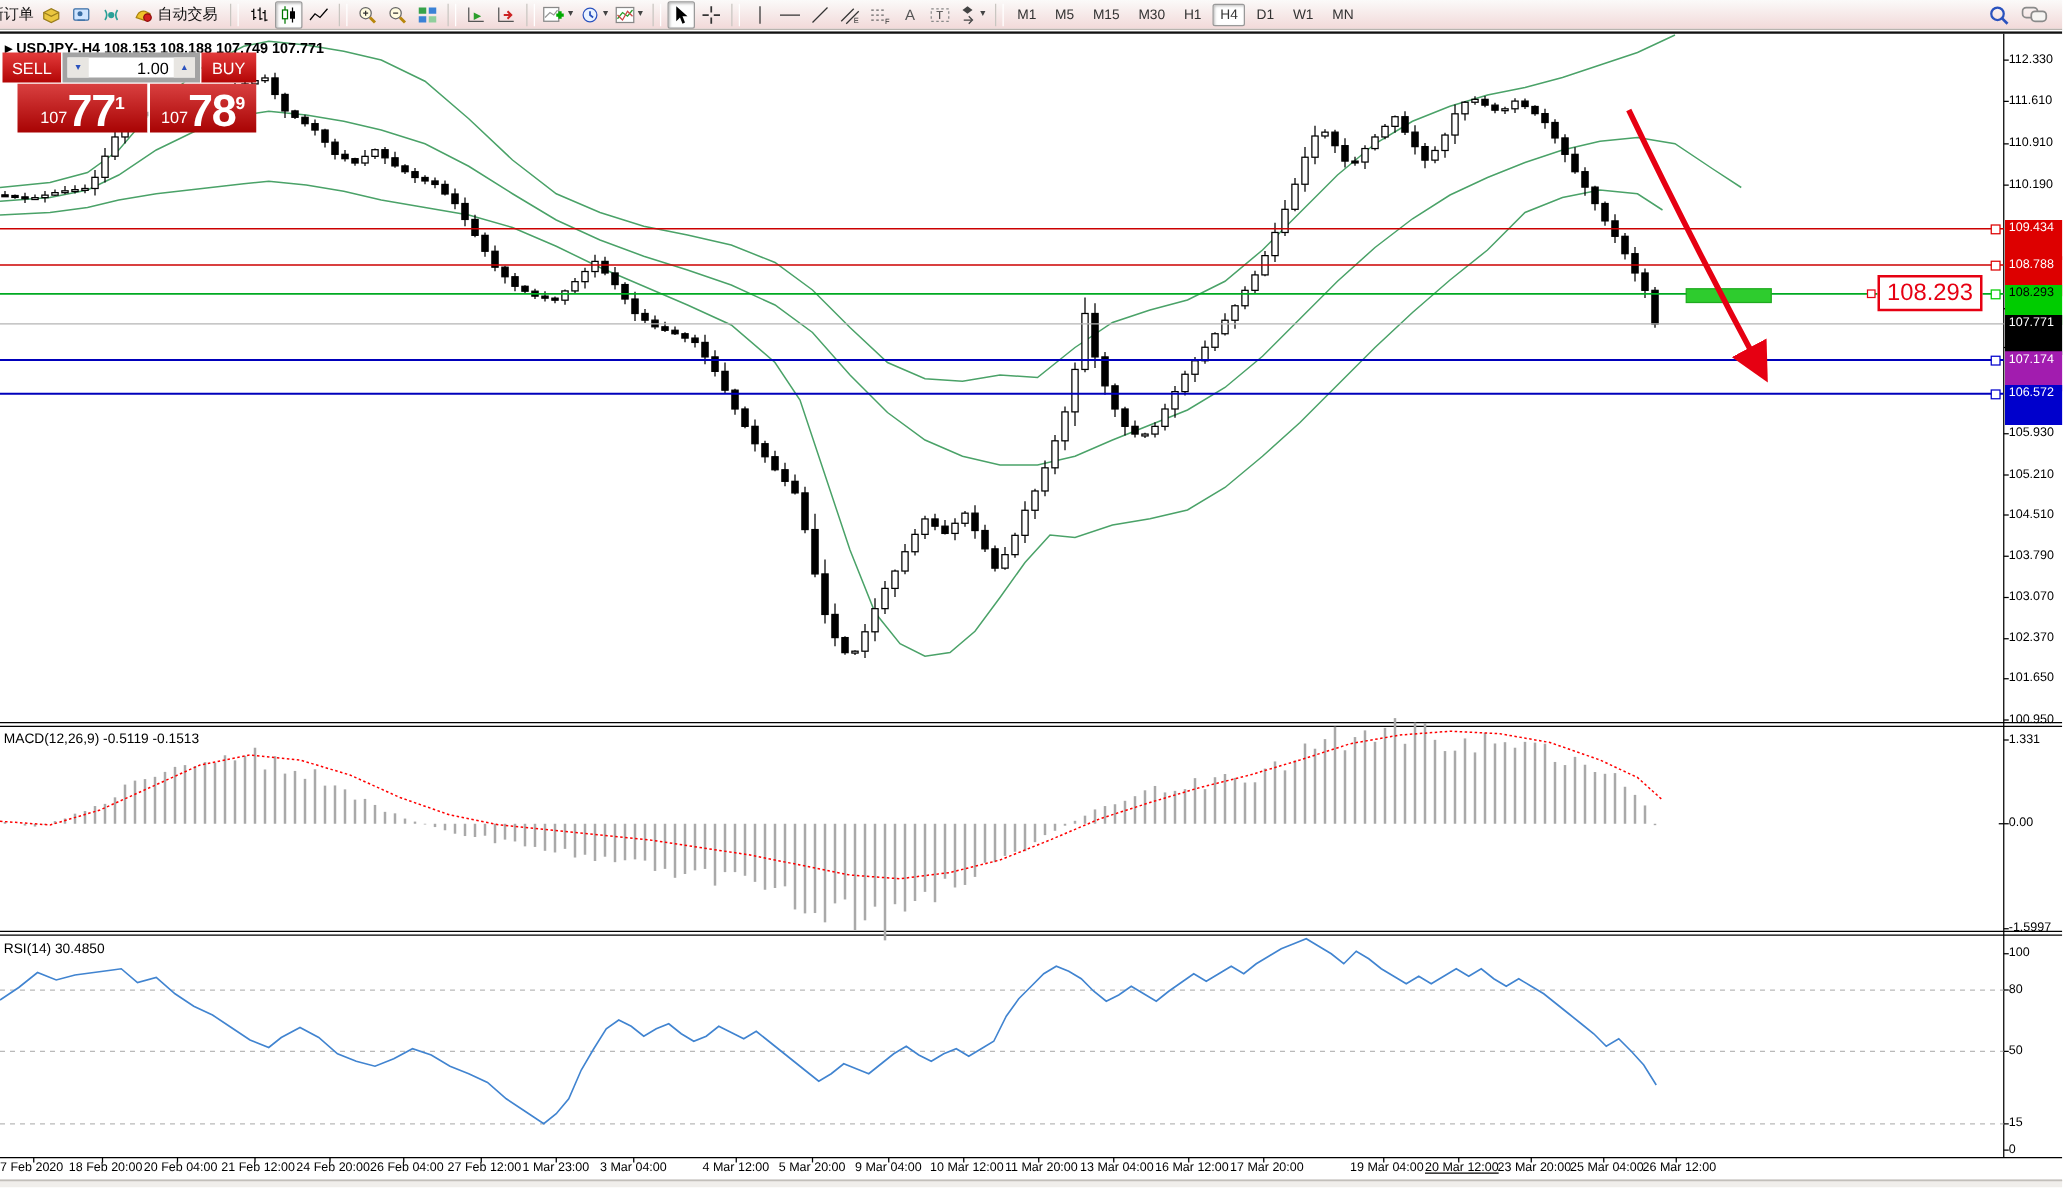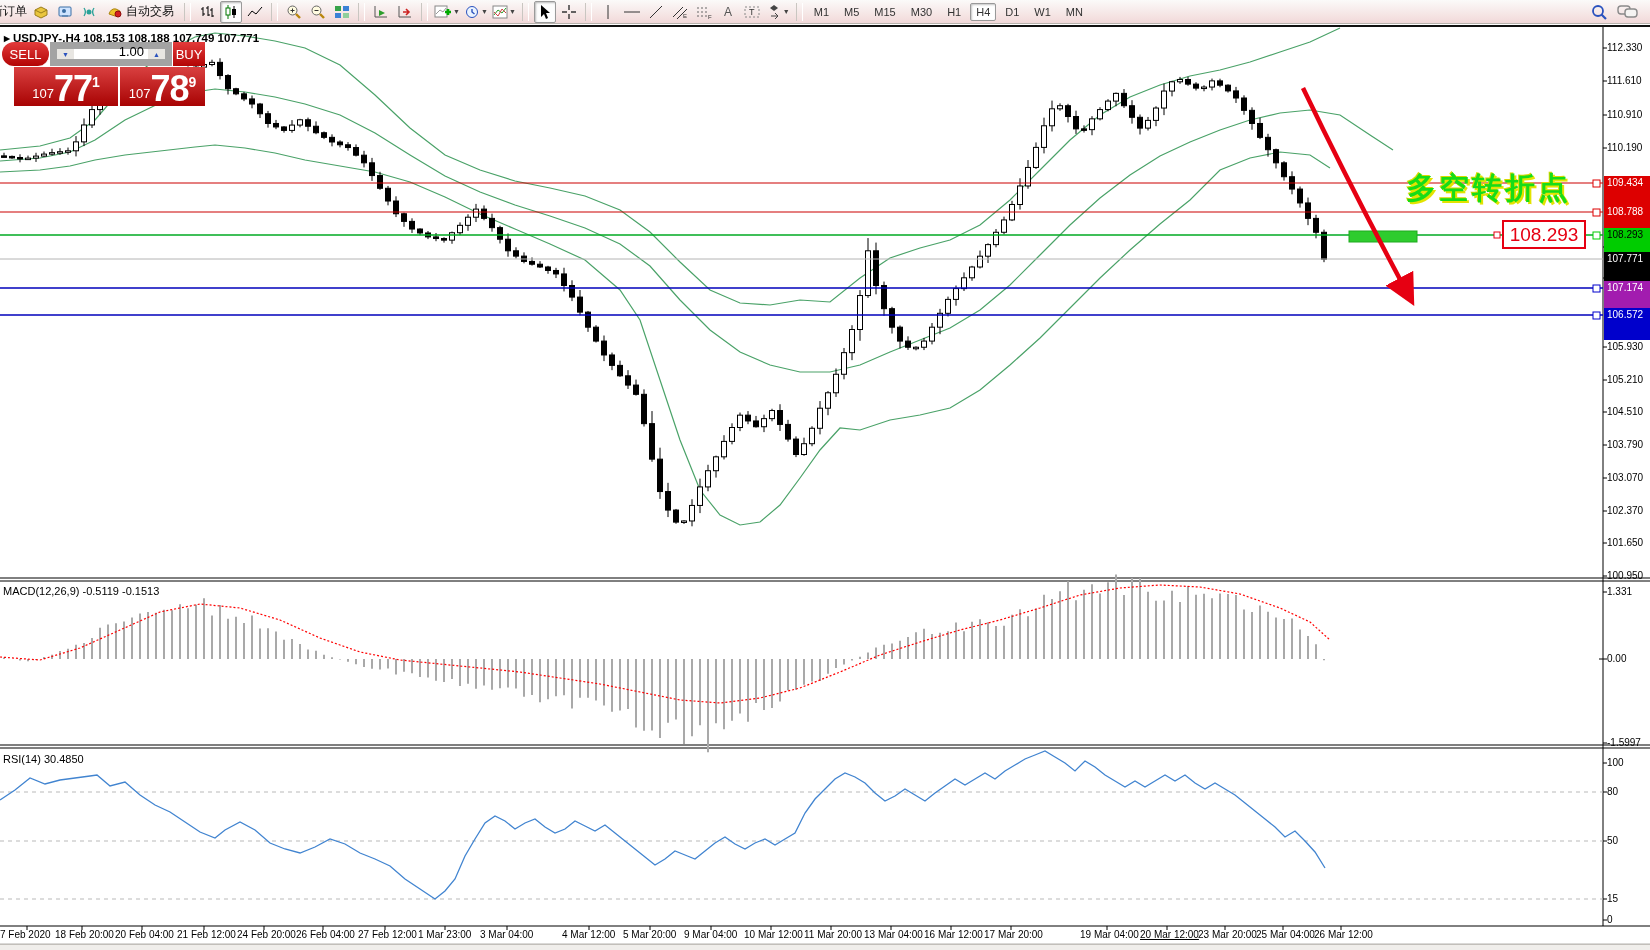--- a/index.html
+++ b/index.html
@@ -22,23 +22,23 @@
   #chartbox{position:absolute;left:0;top:25px;width:1650px;height:921px;}
   #chart-svg{position:absolute;left:0;top:0;}
   .axlabel{position:absolute;left:1607px;width:43px;font-size:10px;color:#000;line-height:14px;white-space:nowrap;}
   .badge{position:absolute;left:1604px;width:46px;height:32px;font-size:10px;line-height:14px;text-align:left;padding-left:3px;box-sizing:border-box;white-space:nowrap;}
   .tlab{position:absolute;font-size:10px;color:#000;white-space:nowrap;top:904px;}
   .indlabel{position:absolute;font-size:11px;color:#000;white-space:nowrap;}
   
   #panel{position:absolute;left:2px;top:17px;width:203px;height:64px;z-index:30;}
   #panel .row1{display:flex;height:24px;}
   .pbtn{background:linear-gradient(#e33b3b,#b30505);color:#fff;font-size:13px;display:flex;align-items:center;justify-content:center;}
-  #sellbtn{width:47px;border-right:1px solid #fff;border-radius:12px;}
+  #sellbtn{width:47px;border-right:1px solid #fff;}
   #buybtn{width:44px;flex:1;border-left:1px solid #fff;}
-  #volbox{width:122px;background:#fff;border:7px solid #a3a3a3;box-sizing:border-box;display:flex;align-items:flex-end;}
+  #volbox{width:110px;background:#fff;border:4px solid #a3a3a3;box-sizing:border-box;display:flex;align-items:flex-end;}
   #volbox .spin{width:17px;height:100%;background:#e8e6e2;display:flex;align-items:center;justify-content:center;font-size:7px;color:#2a52be;}
   #volval{flex:1;text-align:right;font-size:13px;color:#000;padding-right:4px;}
   .prow{display:flex;height:39px;margin-top:1px;margin-left:12px;}
   .pcell{background:linear-gradient(#d94040,#a80303);color:#fff;display:flex;align-items:flex-end;justify-content:center;padding-bottom:2px;}
   .pcell.left{width:104px;border-right:1px solid #fff;}
   .pcell.right{flex:1;border-left:1px solid #fff;}
   .psmall{font-size:13px;margin-bottom:3px;}
   .pbig{font-size:36px;font-weight:700;line-height:30px;letter-spacing:-1px;}
   .psup{font-size:14px;font-weight:700;margin-bottom:14px;}
   
@@ -852,21 +852,20 @@
         <span class="psmall">107</span>
         <span class="pbig">78</span>
         <span class="psup">9</span>
       </div>
     </div>
   </div>
 
   <div class="indlabel" style="left:3px;top:560px;">MACD(12,26,9) -0.5119 -0.1513</div>
   <div class="indlabel" style="left:3px;top:728px;">RSI(14) 30.4850</div>
 
-  <div id="annotation">多空转折点</div>
   <div id="pricetag">108.293</div>
 
   <div id="labels-layer">
         <div class="axlabel" style="top: 16px;">112.330</div>
         <div class="axlabel" style="top: 49px;">111.610</div>
         <div class="axlabel" style="top: 83px;">110.910</div>
         <div class="axlabel" style="top: 116px;">110.190</div>
         <div class="axlabel" style="top: 215px;">108.050</div>
         <div class="axlabel" style="top: 246px;">107.350</div>
         <div class="axlabel" style="top: 315px;">105.930</div>

